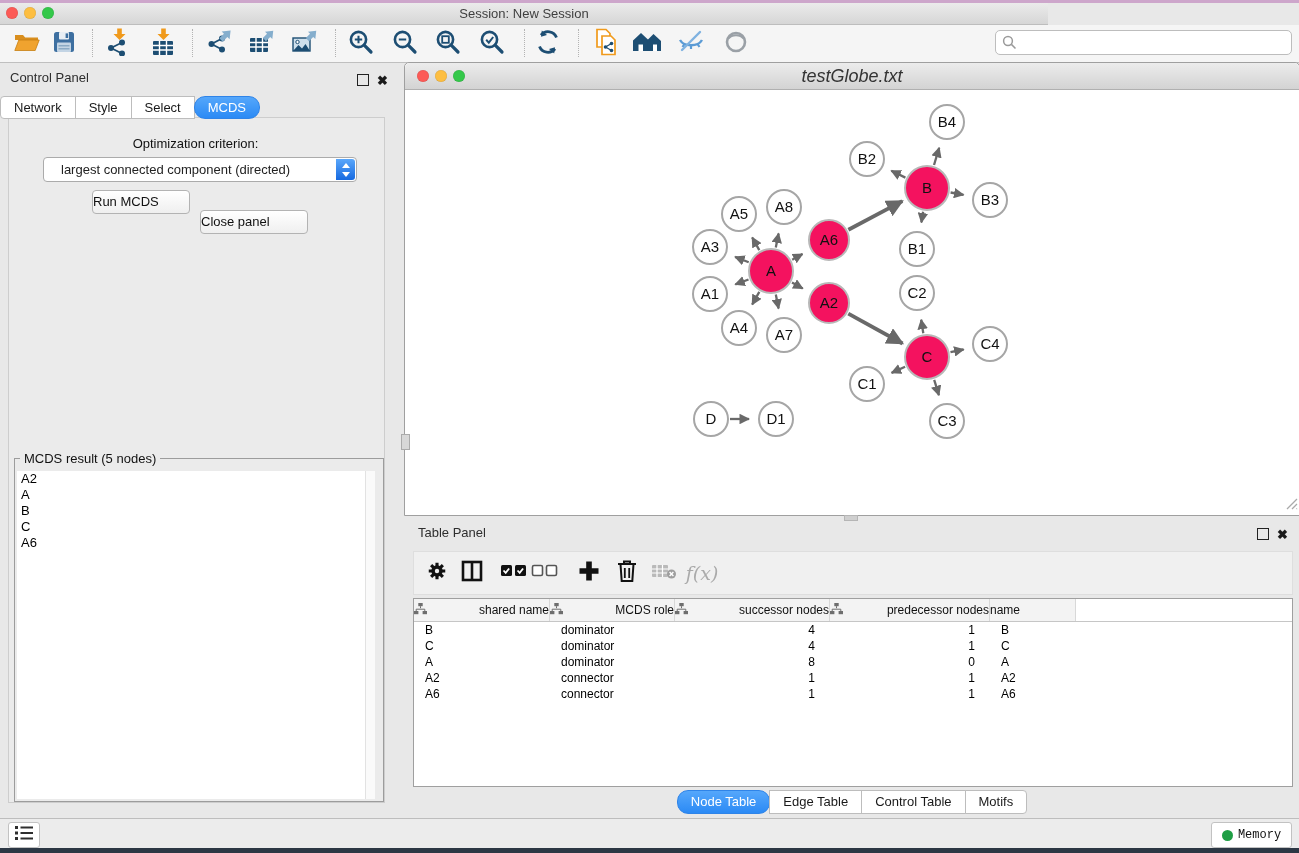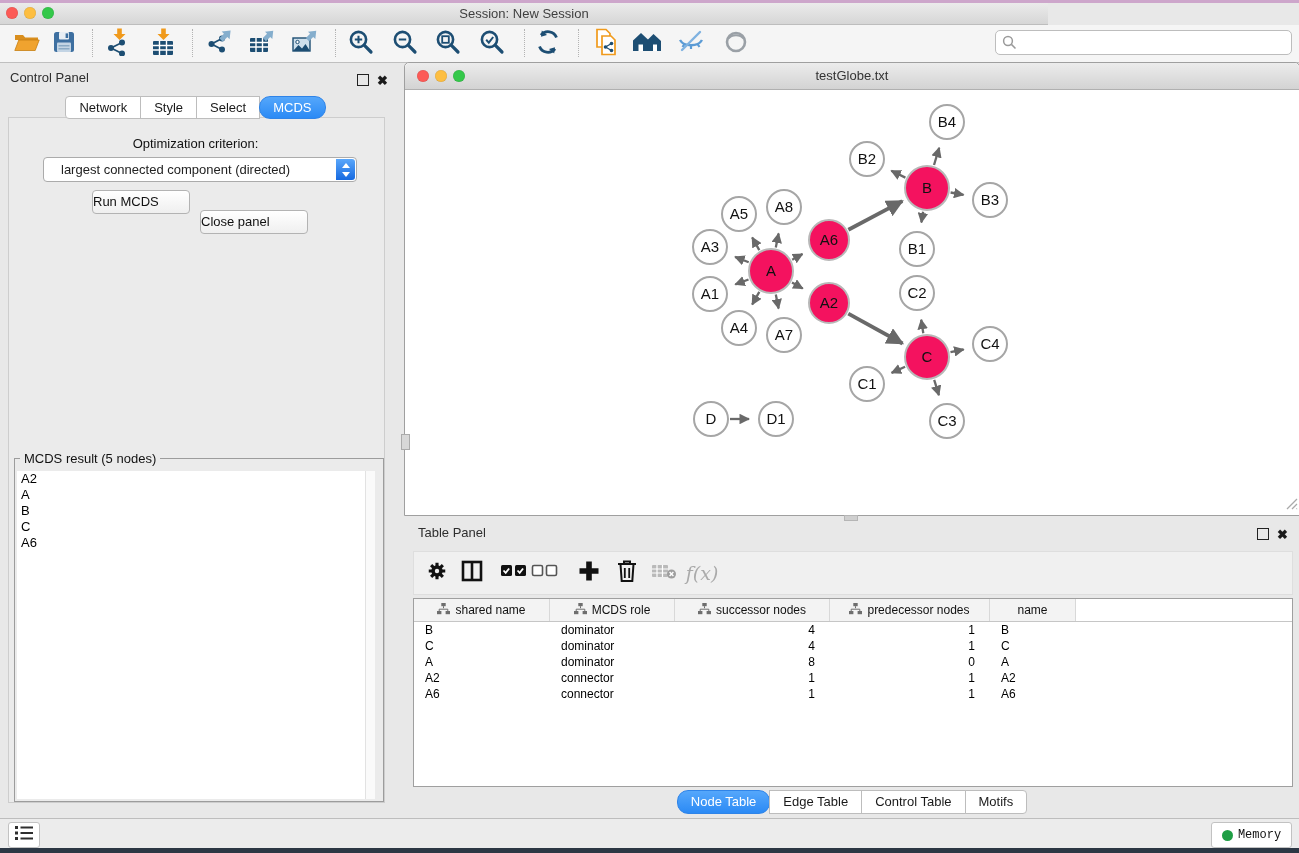--- a/index.html
+++ b/index.html
@@ -24,21 +24,21 @@
   #search-box{position:absolute;left:995px;top:5px;width:295px;height:23px;background:#fff;
               border:1px solid #bdbdbd;border-radius:5px;}
   #search-box svg{position:absolute;left:6px;top:4px;}
   #search-box input{position:absolute;left:24px;top:1px;width:264px;height:19px;border:none;outline:none;
                     font-size:13px;font-family:"Liberation Sans",sans-serif;background:transparent;}
 
   
   #cp-title{left:10px;top:70px;font-size:13px;color:#2e2e2e;}
   .float-box{width:10px;height:10px;border:1.5px solid #222;display:inline-block;}
   #cp-body{left:8px;top:117px;width:375px;height:684px;background:#ebebeb;border:1px solid #cdcdcd;}
-  #cp-tabs{left:0;top:96px;width:391px;display:flex;justify-content:center;z-index:5;}
+  #cp-tabs{left:0;top:96px;width:391px;display:flex;z-index:5;}
   .tab{height:21px;line-height:21px;padding:0 13px;font-size:13px;background:#fff;
        border:1px solid #bdbdbd;margin-left:-1px;color:#1a1a1a;}
   .tab:first-child{border-radius:4px 0 0 4px;margin-left:0;}
   .tab:last-child{border-radius:0 4px 4px 0;}
   .tab.active{background:linear-gradient(#55a7fb,#2b8af5);border-color:#2f84e8;color:#fff;border-radius:11px;}
   #opt-label{left:8px;top:136px;width:375px;text-align:center;font-size:13px;color:#111;}
   #criterion-select{left:43px;top:157px;width:312px;height:23px;background:#fff;border:1px solid #ababab;
                     border-radius:4px;font-size:13px;line-height:23px;}
   #criterion-select .sel-text{padding-left:17px;}
   #sel-stepper{position:absolute;right:1px;top:1px;width:19px;height:21px;border-radius:0 3px 3px 0;
@@ -55,41 +55,41 @@
 
   
   #net-window{left:404px;top:62px;width:894px;height:452px;background:#fff;
               border:1px solid #9f9f9f;border-radius:5px 5px 0 0;}
   #nw-titlebar{position:absolute;left:0;top:0;right:0;height:26px;border-radius:5px 5px 0 0;
                background:linear-gradient(#ececec,#d3d3d3);border-bottom:1px solid #b0b0b0;}
   #nw-titlebar .t-red{left:12px;background:#fc5b57;}
   #nw-titlebar .t-yellow{left:30px;background:#fdbe41;}
   #nw-titlebar .t-green{left:48px;background:#34c84a;}
   #nw-titlebar .tl{top:7px;}
-  #nw-title{width:100%;text-align:center;font-size:13px;line-height:26px;color:#333;}
+  #nw-title{width:100%;text-align:center;font-size:18px;line-height:26px;color:#333;font-style:italic;}
   #nw-canvas{position:absolute;left:0;top:27px;right:0;bottom:0;overflow:hidden;background:#fff;}
   #nw-grip{position:absolute;right:1px;bottom:1px;}
   #v-split-handle{left:401px;top:434px;width:7px;height:14px;background:#d8d8d8;border:1px solid #ababab;}
   #h-split-handle{left:844px;top:515px;width:12px;height:4px;background:#cfcfcf;border:1px solid #b5b5b5;}
 
   
   #tp-title{left:418px;top:525px;font-size:13px;color:#2e2e2e;}
   #tp-float{left:1257px;top:528px;}
   #tp-close{left:1277px;top:527px;}
   #cp-float{left:357px;top:74px;}
   #cp-close{left:377px;top:73px;}
   .close-x{font-size:13px;font-weight:bold;color:#1a1a1a;position:absolute;}
   #tp-toolbar{left:413px;top:551px;width:878px;height:42px;background:#f0f0f0;border:1px solid #dedede;}
   .tpt-btn{position:absolute;top:5px;width:32px;height:32px;display:flex;align-items:center;justify-content:center;}
   #fx-label{font-family:"DejaVu Serif",serif;font-style:italic;font-size:19px;color:#aaa;}
 
   #tbl{left:413px;top:598px;width:878px;height:187px;background:#fff;border:1px solid #9f9f9f;}
   #tbl-header{display:flex;height:22px;border-bottom:1px solid #c6c6c6;}
   .th{background:#f3f3f3;border-right:1px solid #d8d8d8;font-size:12px;color:#111;
-      display:flex;align-items:center;justify-content:center;gap:5px;box-sizing:border-box;}
+      display:flex;align-items:center;justify-content:space-between;gap:5px;box-sizing:border-box;}
   .th-fill{flex:1;background:#fff;}
   .tr{display:flex;height:16px;align-items:center;}
   .td{font-size:12px;color:#000;box-sizing:border-box;white-space:nowrap;overflow:hidden;}
 
   #tbl-tabs{left:405px;top:790px;width:894px;display:flex;justify-content:center;}
   #tbl-tabs .tab{height:22px;line-height:22px;}
 
   
   #statusbar{left:0;top:818px;width:1299px;height:30px;background:#ececec;border-top:1px solid #bdbdbd;font-family:Liberation Mono, monospace;}
   #status-list-btn{position:absolute;left:8px;top:3px;width:30px;height:24px;background:#fff;

